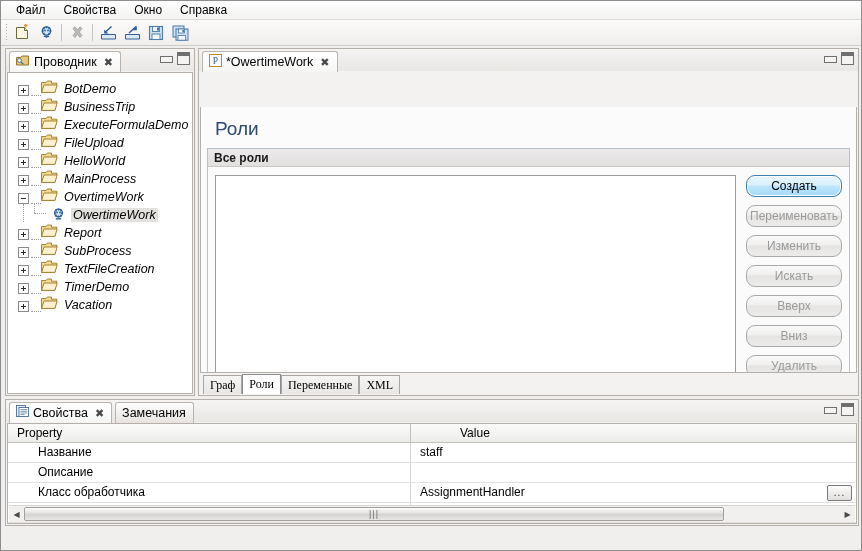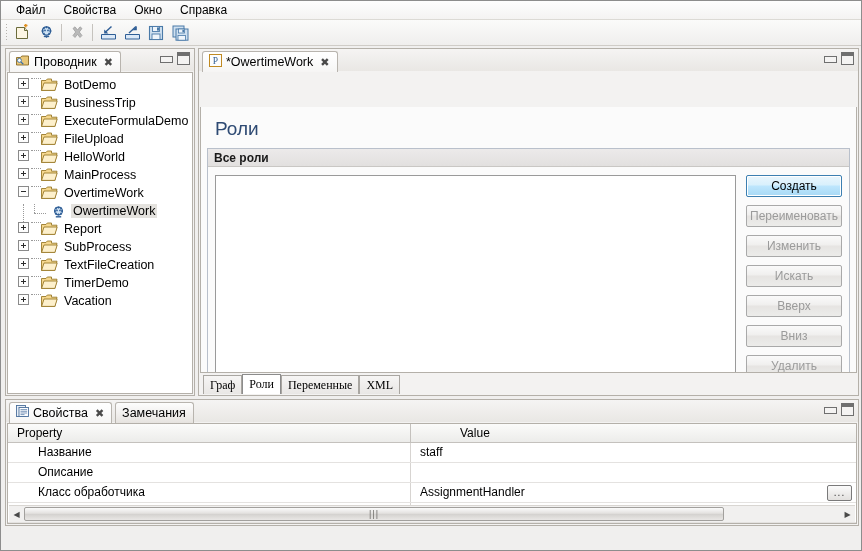--- a/index.html
+++ b/index.html
@@ -128,25 +128,26 @@
     border: 1px solid #b4b0a9;
     overflow: hidden;
   }
 
   
   #explorer { left: 4px; top: 47px; width: 190px; height: 348px; }
   .tree { padding: 5px 0 0 0; }
   .trow {
     height: 18px;
     display: flex;
-    align-items: flex-start;
+    align-items: flex-end;
     padding-left: 10px;
     white-space: nowrap;
     cursor: default;
     font-size: 12.5px;
+    font-style: italic;
   }
   .twist {
     width: 11px; height: 11px;
     border: 1px solid #8a8a8a;
     background: #fdfdfd;
     margin-right: 2px;
     position: relative;
     flex: 0 0 auto;
   }
   .twist::before {
@@ -237,21 +238,21 @@
     position: absolute;
     right: 7px; top: 26px;
     width: 96px;
     display: flex; flex-direction: column; gap: 8px;
   }
   .ebtn {
     height: 22px;
     font-size: 12px;
     font-family: "Liberation Sans", sans-serif;
     border: 1px solid #a9a9a9;
-    border-radius: 2px;
+    border-radius: 9px;
     background: linear-gradient(to bottom, #fafafa 0%, #f0efee 45%, #e6e4e2 50%, #ececea 100%);
     color: #9b9b9b;
     display: flex; align-items: center; justify-content: center;
     cursor: default;
     white-space: nowrap;
     overflow: hidden;
   }
   .ebtn.on {
     color: #000;
     border: 1px solid #3c7fb1;

